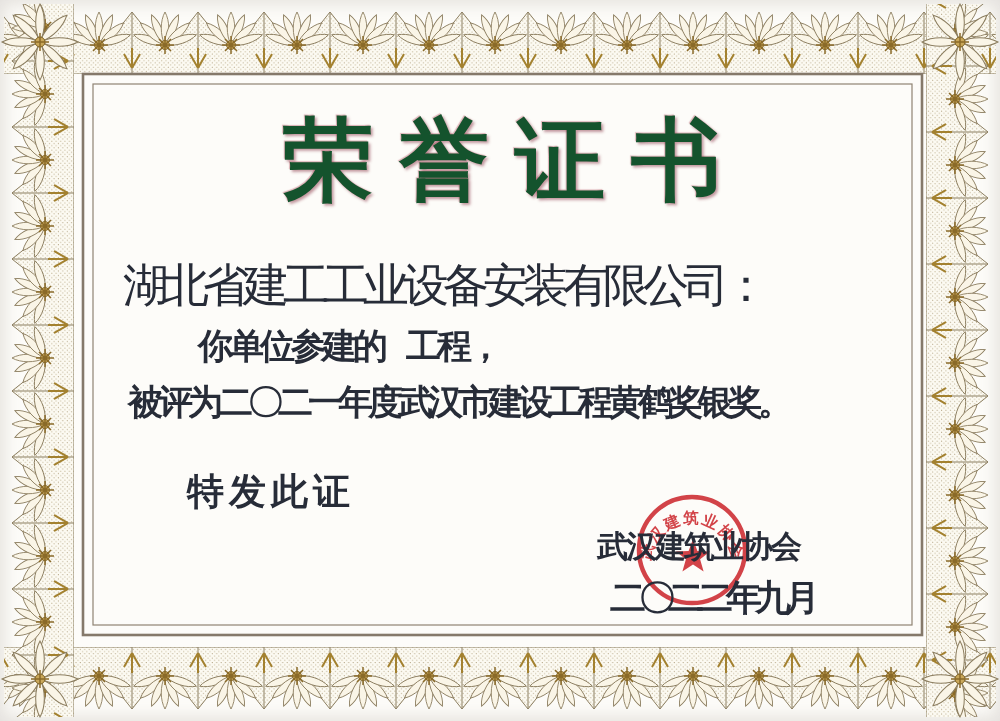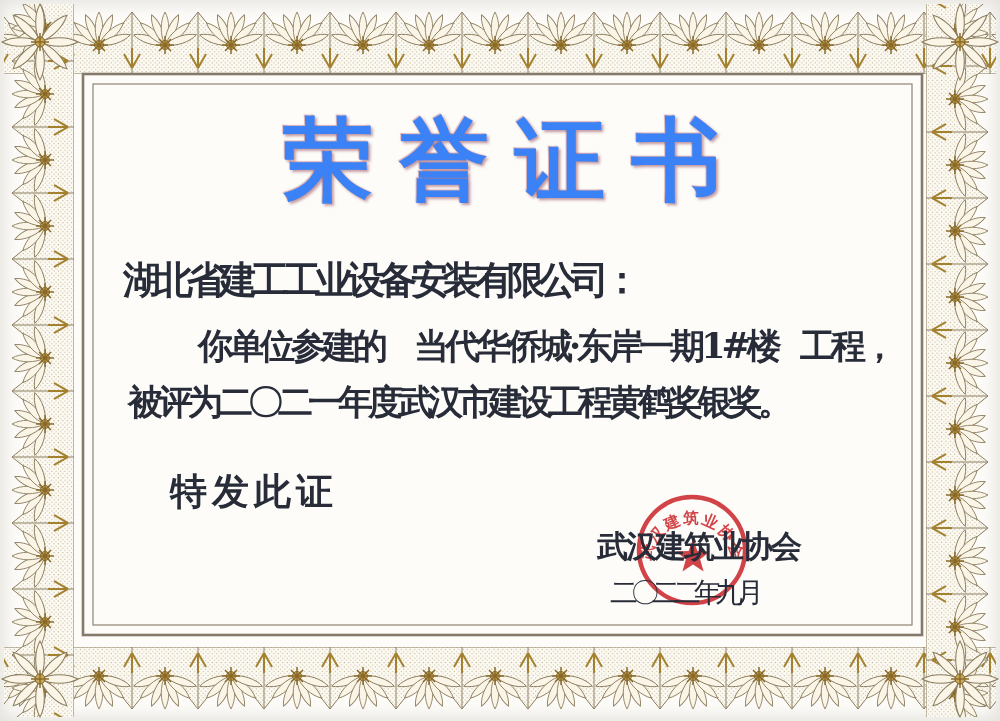--- a/index.html
+++ b/index.html
@@ -10,31 +10,31 @@
     overflow:hidden;
     box-shadow:inset 0 0 18px 3px rgba(130,125,112,.22);
     font-family:"DejaVu Serif","Liberation Serif",serif;
   }
   .border-svg{position:absolute;left:0;top:0;}
   .txt{position:absolute;white-space:nowrap;color:#272c38;}
   .title{
     left:283px;top:100px;
     font-size:90px;font-weight:900;
     letter-spacing:26px;
-    color:#3b82f6;
+    color:#14532d;
     text-shadow:2px 2px 3px rgba(122,26,46,.45), -1px -1px 1px rgba(160,40,60,.35);
   }
-  .recipient{left:123px;top:255px;font-size:38px;font-weight:700;letter-spacing:-6px;}
+  .recipient{left:123px;top:255px;font-size:46px;font-weight:400;letter-spacing:-6px;}
   .body1{left:198px;top:323px;font-size:35px;font-weight:600;letter-spacing:-4px;display:flex;}
   .body1 .project{margin-left:30px;}
   .body1 .tail{margin-left:22px;}
   .body2{left:128px;top:379px;font-size:35px;font-weight:600;letter-spacing:-5px;text-align:center;}
-  .closing{left:170px;top:467px;font-size:37px;font-weight:600;letter-spacing:5px;}
+  .closing{left:187px;top:467px;font-size:37px;font-weight:600;letter-spacing:5px;}
   .issuer{left:597px;top:526px;font-size:31px;font-weight:600;letter-spacing:-2px;}
-  .date{left:610px;top:574px;font-size:28px;font-weight:400;letter-spacing:-7px;}
+  .date{left:610px;top:574px;font-size:36px;font-weight:700;letter-spacing:-7px;}
   .seal{position:absolute;left:628px;top:486px;mix-blend-mode:multiply;opacity:.95;}
   .seal text{font-family:"DejaVu Serif","Liberation Serif",serif;font-weight:700;}
 </style>
 </head>
 <body>
 
 <div class="photo">
 
   <svg class="border-svg" width="1000" height="721" viewBox="0 0 1000 721">
     <defs>
@@ -109,21 +109,20 @@
     </text>
     <path transform="translate(1,7)" d="M0,-18 L4.4,-6.1 L17.1,-5.6 L7.1,2.3 L10.6,14.6 L0,7.5 L-10.6,14.6 L-7.1,2.3 L-17.1,-5.6 L-4.4,-6.1 Z" fill="#d23a40"></path>
   </svg>
 
   <div class="txt title">荣誉证书</div>
 
   <div class="txt recipient">湖北省建工工业设备安装有限公司：</div>
 
   <div class="txt body1">
     <span class="lead">你单位参建的</span>
-    <span class="project">当代华侨城·东岸一期1#楼</span>
     <span class="tail">工程，</span>
   </div>
 
   <div class="txt body2">被评为二〇二一年度武汉市建设工程黄鹤奖银奖。</div>
 
   <div class="txt closing">特发此证</div>
 
   <div class="txt issuer">武汉建筑业协会</div>
 
   <div class="txt date">二〇二二年九月</div>

